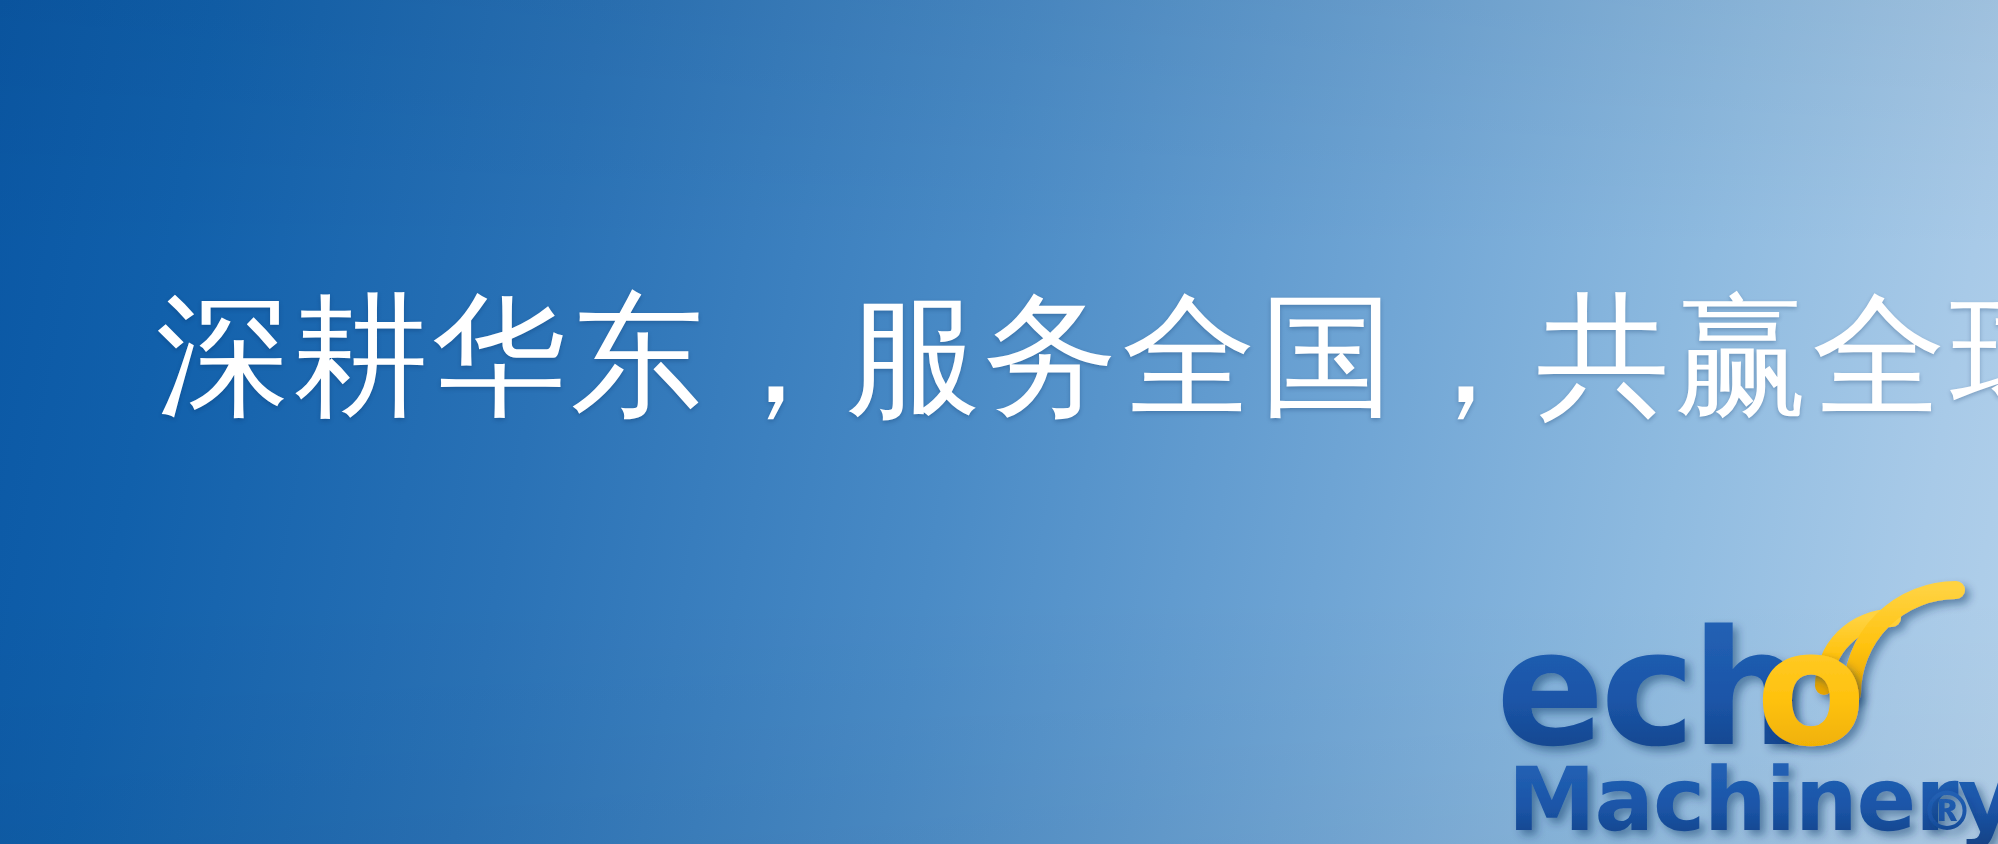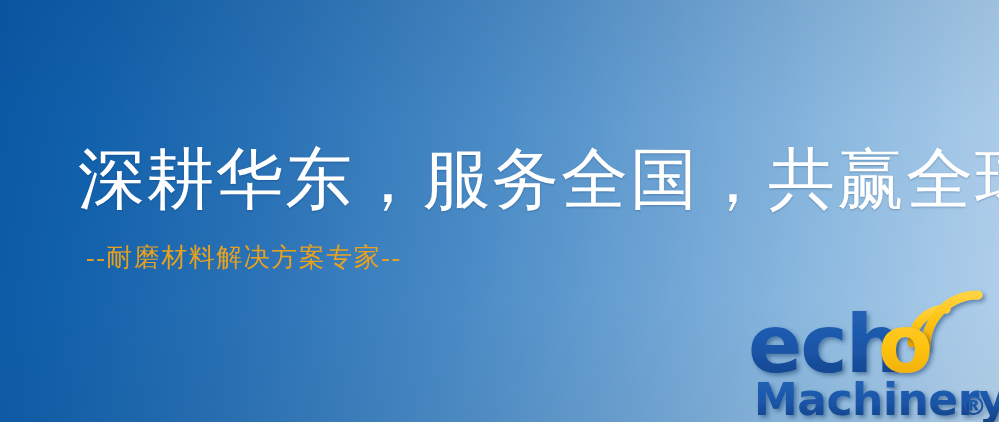--- a/index.html
+++ b/index.html
@@ -103,21 +103,20 @@
 </head>
 <body>
 
 <div id="banner">
 
   <div id="bg-gradient"></div>
   <div id="bg-shade"></div>
 
   <div id="text-block">
     <h1 id="headline">深耕华东，服务全国，共赢全球</h1>
-    <p id="subheadline">--耐磨材料解决方案专家--</p>
   </div>
 
   <div id="logo">
     <svg viewBox="0 0 255 126" xmlns="http://www.w3.org/2000/svg">
       <defs>
         <filter id="dropshadow" x="-30%" y="-30%" width="170%" height="170%">
           <feDropShadow dx="2.5" dy="2.5" stdDeviation="2.2" flood-color="#0c2f5c" flood-opacity="0.45"></feDropShadow>
         </filter>
         <linearGradient id="blueGrad" x1="0" y1="0" x2="0" y2="1">
           <stop offset="0%" stop-color="#2565b8"></stop>

